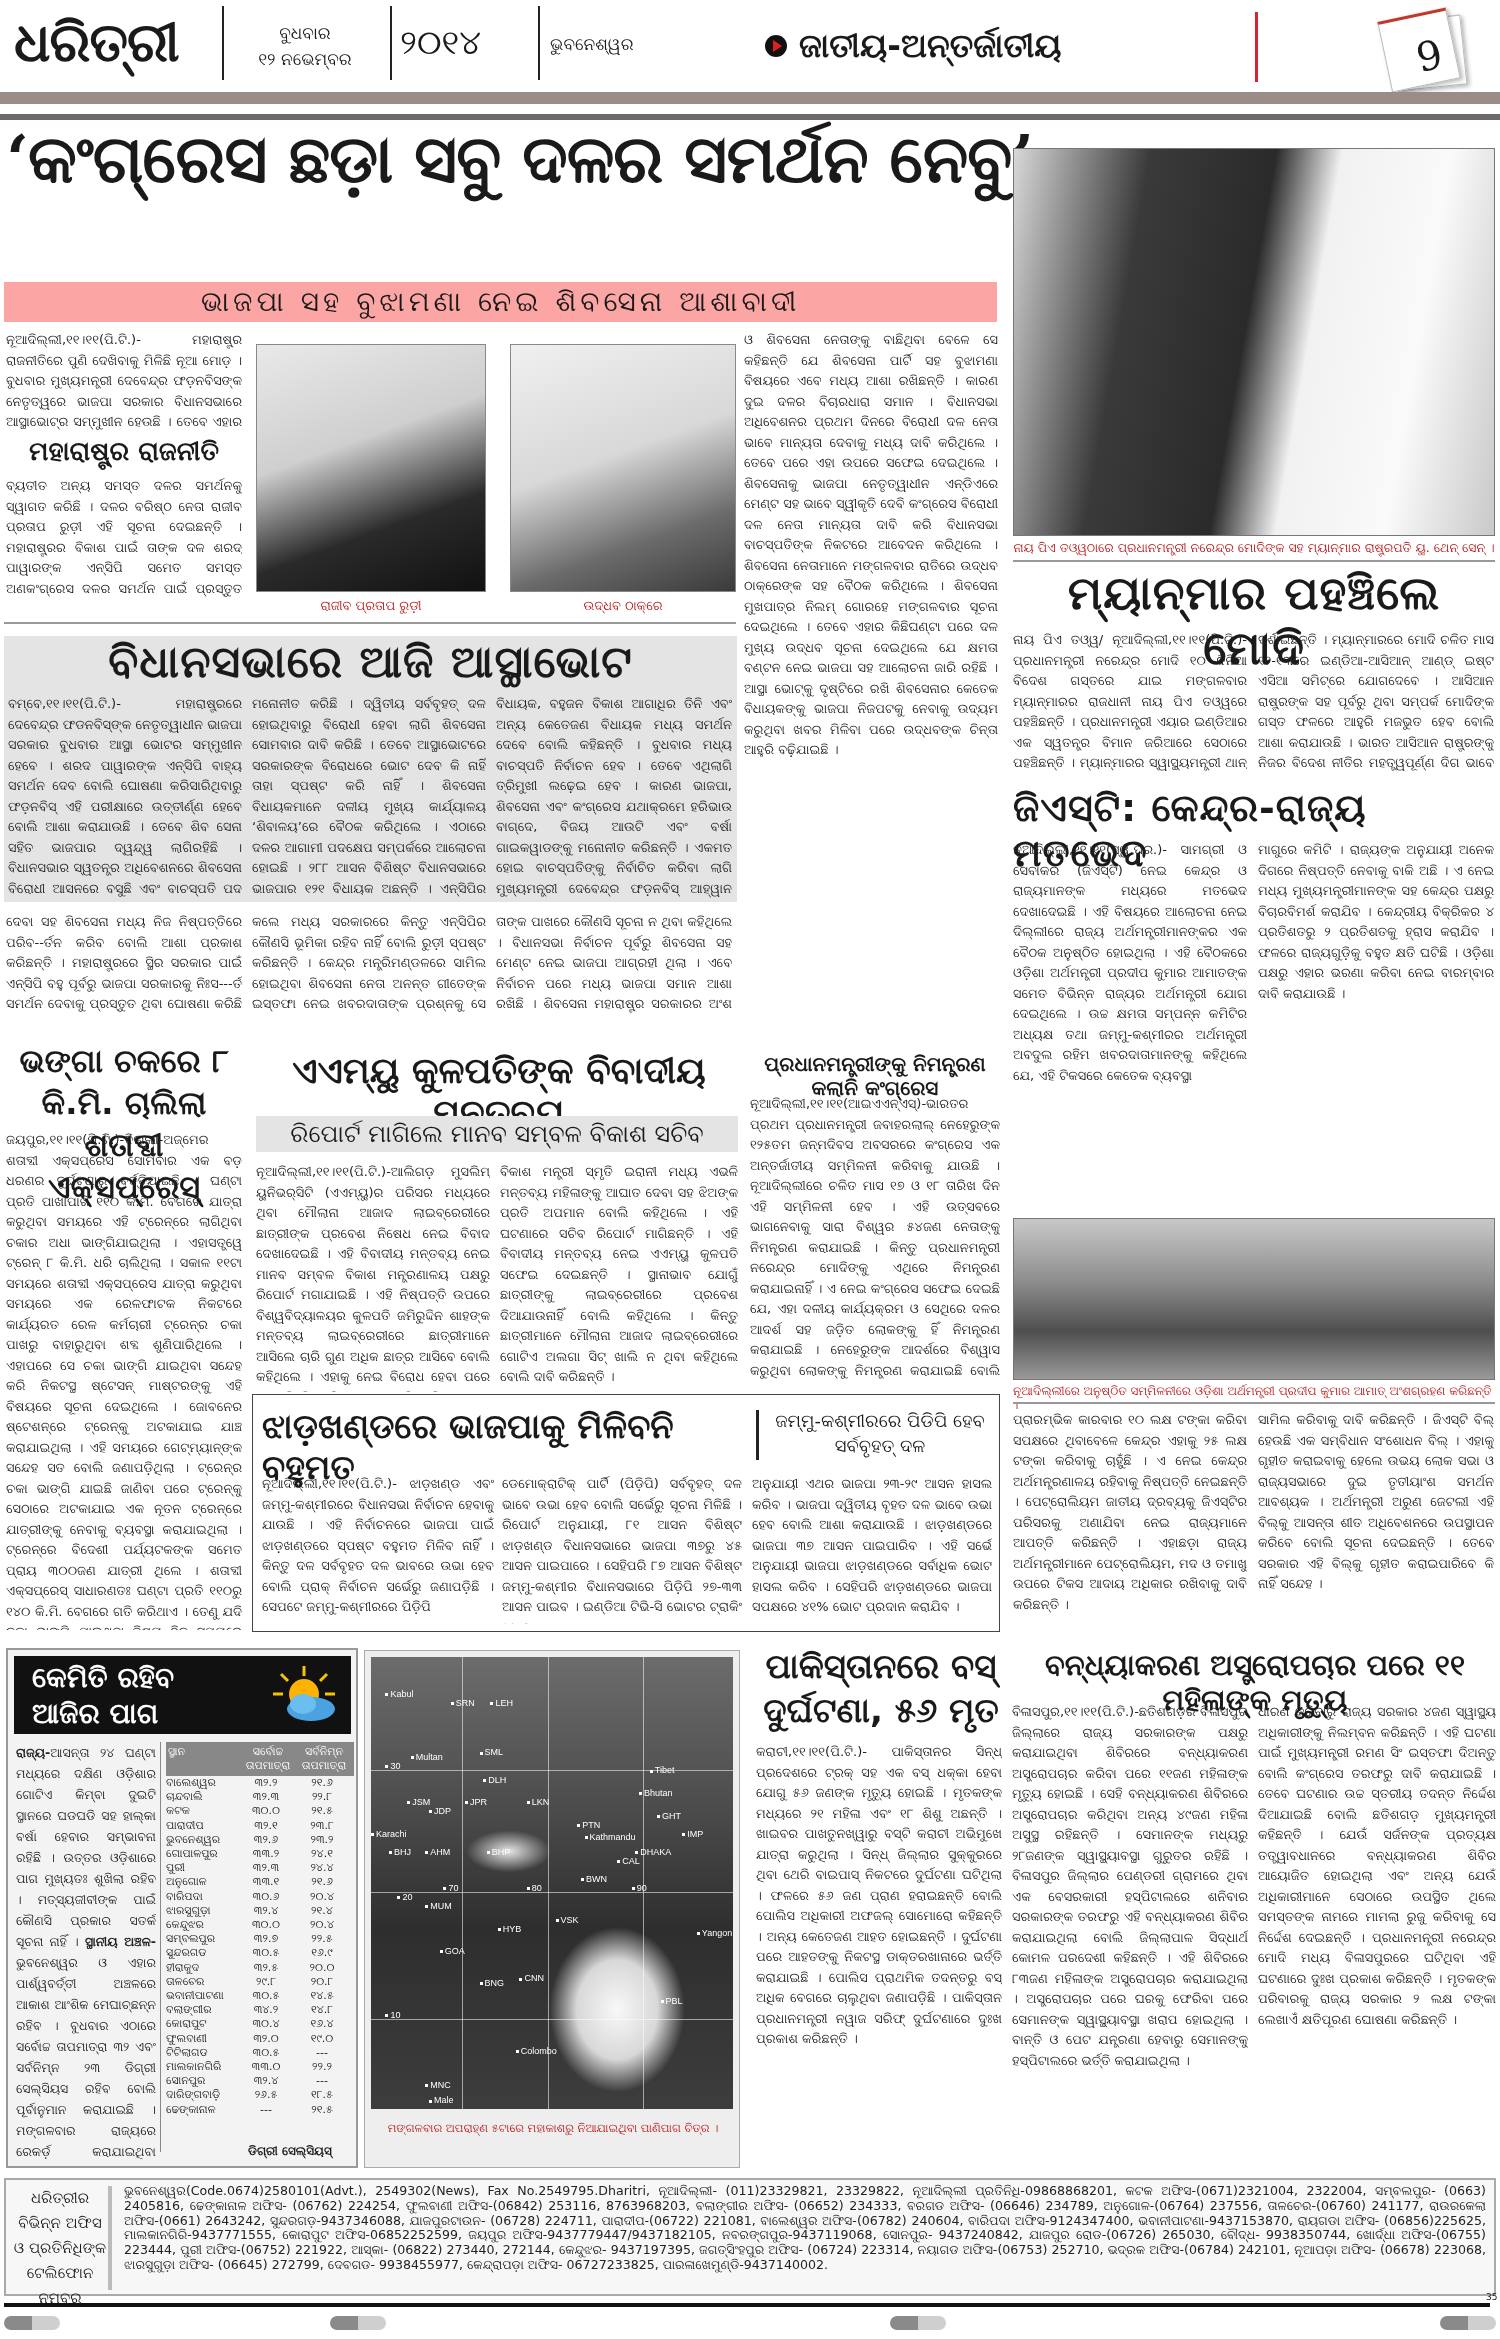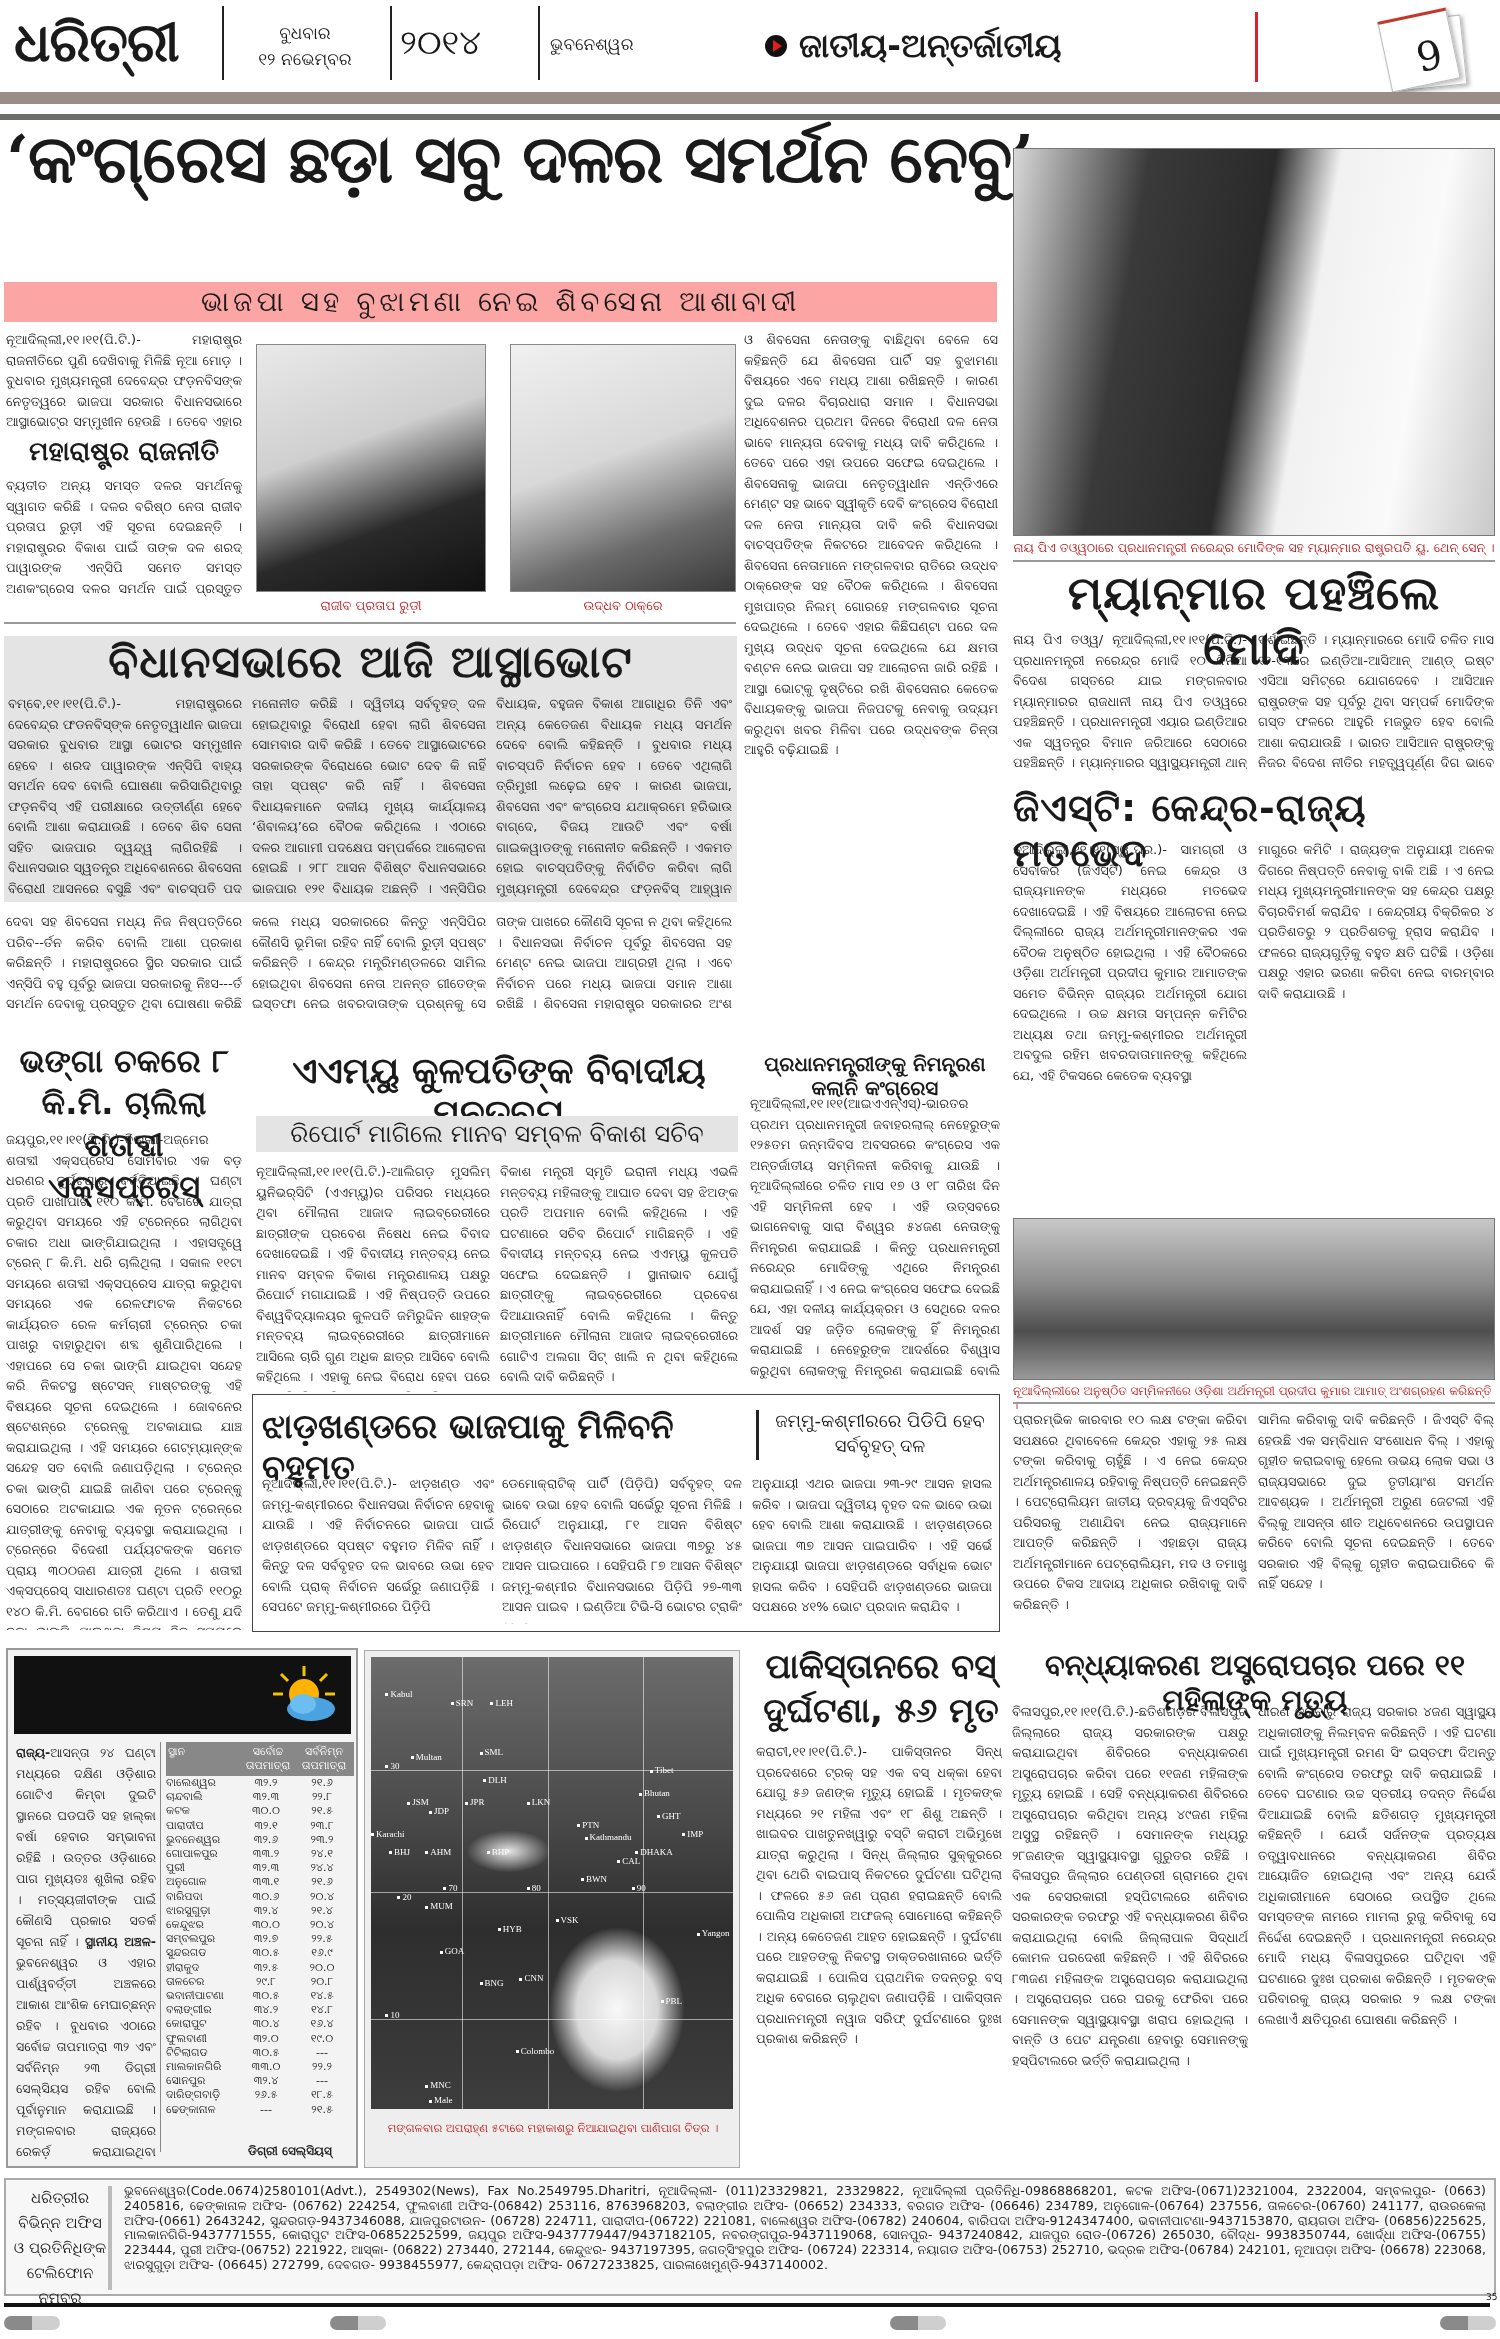--- a/index.html
+++ b/index.html
@@ -41,21 +41,21 @@
   .wtable{position:absolute;left:158px;top:92px;width:188px;font-size:11px}
   .wtable .th{background:#888;color:#fff;display:flex;padding:3px 2px;font-size:11px;line-height:14px}
   .wtable .tr{display:flex;line-height:14.2px;font-size:11px}
   .wtable .c1{width:72px}.wtable .c2{width:56px;text-align:center}.wtable .c3{width:56px;text-align:center}
   .sat{left:364px;top:1650px;width:376px;height:518px;border:1px solid #aaa;background:#eee}
   .sat-img{position:absolute;left:6px;top:6px;width:362px;height:452px;background:
      radial-gradient(ellipse 90px 110px at 68% 78%,#f8f8f8 0%,#d8d8d8 45%,transparent 75%),
      radial-gradient(ellipse 60px 30px at 38% 43%,#e6e6e6 0%,transparent 70%),
      linear-gradient(180deg,#6c6c6c 0%,#4a4a4a 35%,#2e2e2e 60%,#3d3d3d 100%)}
   .grid-v,.grid-h{position:absolute;background:rgba(255,255,255,.55)}
-  .city-dot{position:absolute;color:#fff;font-size:9px;font-family:Liberation Serif, serif;white-space:nowrap}
+  .city-dot{position:absolute;color:#fff;font-size:9px;font-family:Liberation Sans, sans-serif;white-space:nowrap}
   .city-dot::before{content:"";display:inline-block;width:3px;height:3px;background:#fff;margin-right:2px;vertical-align:middle}
 
   .footer-box{left:4px;top:2178px;width:1492px;height:118px;border:2px solid #aaa;background:#f7f7f7}
   .footer-label{position:absolute;left:6px;top:6px;width:100px;height:104px;font-size:15px;text-align:center;line-height:25px;border-right:4px solid #bbb}
   .footer-text{position:absolute;left:118px;top:4px;right:8px;font-size:12.6px;line-height:14.8px;color:#222;text-align:justify}
   .bottom-rule{left:4px;top:2303px;width:1486px;height:4px;background:#111}
   .pill{position:absolute;top:2316px;width:56px;height:14px;border-radius:7px;background:linear-gradient(90deg,#8a8a8a 0 50%,#cfcfcf 50% 100%)}
   .pgno{left:1486px;top:2292px;font-size:9px}
 </style>
 </head>
@@ -141,20 +141,21 @@
 <div class="abs" style="left:252px;top:1394px;width:748px;height:238px;border:1px solid #444"></div>
 <div class="abs" style="left:262px;top:1406px;width:490px;font-size:34px;font-weight:bold">ଝାଡ଼ଖଣ୍ଡରେ ଭାଜପାକୁ ମିଳିବନି ବହୁମତ</div>
 <div class="abs vline" style="left:756px;top:1410px;height:50px;width:3px"></div>
 <div class="abs" style="left:766px;top:1408px;width:228px;font-size:18px;text-align:center;line-height:25px">ଜମ୍ମୁ-କଶ୍ମୀରରେ ପିଡିପି ହେବ ସର୍ବବୃହତ୍ ଦଳ</div>
 <div class="abs col-text" style="left:262px;top:1474px;width:232px;height:150px">ନୂଆଦିଲ୍ଲୀ,୧୧।୧୧(ପି.ଟି.)- ଝାଡ଼ଖଣ୍ଡ ଏବଂ ଜମ୍ମୁ-କଶ୍ମୀରରେ ବିଧାନସଭା ନିର୍ବାଚନ ହେବାକୁ ଯାଉଛି । ଏହି ନିର୍ବାଚନରେ ଭାଜପା ପାଇଁ ଝାଡ଼ଖଣ୍ଡରେ ସ୍ପଷ୍ଟ ବହୁମତ ମିଳିବ ନାହିଁ । କିନ୍ତୁ ଦଳ ସର୍ବବୃହତ ଦଳ ଭାବରେ ଉଭା ହେବ ବୋଲି ପ୍ରାକ୍ ନିର୍ବାଚନ ସର୍ଭେରୁ ଜଣାପଡ଼ିଛି । ସେପଟେ ଜମ୍ମୁ-କଶ୍ମୀରରେ ପିଡ଼ିପି</div>
 <div class="abs col-text" style="left:502px;top:1474px;width:240px;height:150px">ଡେମୋକ୍ରାଟିକ୍ ପାର୍ଟି (ପିଡ଼ିପି) ସର୍ବବୃହତ୍ ଦଳ ଭାବେ ଉଭା ହେବ ବୋଲି ସର୍ଭେରୁ ସୂଚନା ମିଳିଛି । ରିପୋର୍ଟ ଅନୁଯାୟୀ, ୮୧ ଆସନ ବିଶିଷ୍ଟ ଝାଡ଼ଖଣ୍ଡ ବିଧାନସଭାରେ ଭାଜପା ୩୭ରୁ ୪୫ ଆସନ ପାଇପାରେ । ସେହିପରି ୮୭ ଆସନ ବିଶିଷ୍ଟ ଜମ୍ମୁ-କଶ୍ମୀର ବିଧାନସଭାରେ ପିଡ଼ିପି ୨୭-୩୩ ଆସନ ପାଇବ । ଇଣ୍ଡିଆ ଟିଭି-ସି ଭୋଟର ଟ୍ରାକିଂ ପୋଲ୍</div>
 <div class="abs col-text" style="left:752px;top:1474px;width:240px;height:150px">ଅନୁଯାୟୀ ଏଥର ଭାଜପା ୨୩-୨୯ ଆସନ ହାସଲ କରିବ । ଭାଜପା ଦ୍ୱିତୀୟ ବୃହତ ଦଳ ଭାବେ ଉଭା ହେବ ବୋଲି ଆଶା କରାଯାଉଛି । ଝାଡ଼ଖଣ୍ଡରେ ଭାଜପା ୩୭ ଆସନ ପାଇପାରିବ । ଏହି ସର୍ଭେ ଅନୁଯାୟୀ ଭାଜପା ଝାଡ଼ଖଣ୍ଡରେ ସର୍ବାଧିକ ଭୋଟ ହାସଲ କରିବ । ସେହିପରି ଝାଡ଼ଖଣ୍ଡରେ ଭାଜପା ସପକ୍ଷରେ ୪୧% ଭୋଟ ପ୍ରଦାନ କରାଯିବ ।</div>
 
 <div class="abs weather">
   <div class="weather-head">
+    <span style="display:block;width:200px">କେମିତି ରହିବ ଆଜିର ପାଗ</span>
     <svg class="sun-icon" viewBox="0 0 70 62">
       <g stroke="#f5c400" stroke-width="3">
         <line x1="35" y1="2" x2="35" y2="12"></line>
           <line x1="12" y1="10" x2="19" y2="17"></line>
           <line x1="58" y1="10" x2="51" y2="17"></line>
         <line x1="4" y1="30" x2="14" y2="30"></line>
           <line x1="56" y1="30" x2="66" y2="30"></line>
       </g>
       <circle cx="35" cy="30" r="15" fill="#ffb300"></circle>
       <ellipse cx="42" cy="45" rx="24" ry="12" fill="#4aa3e0"></ellipse>

